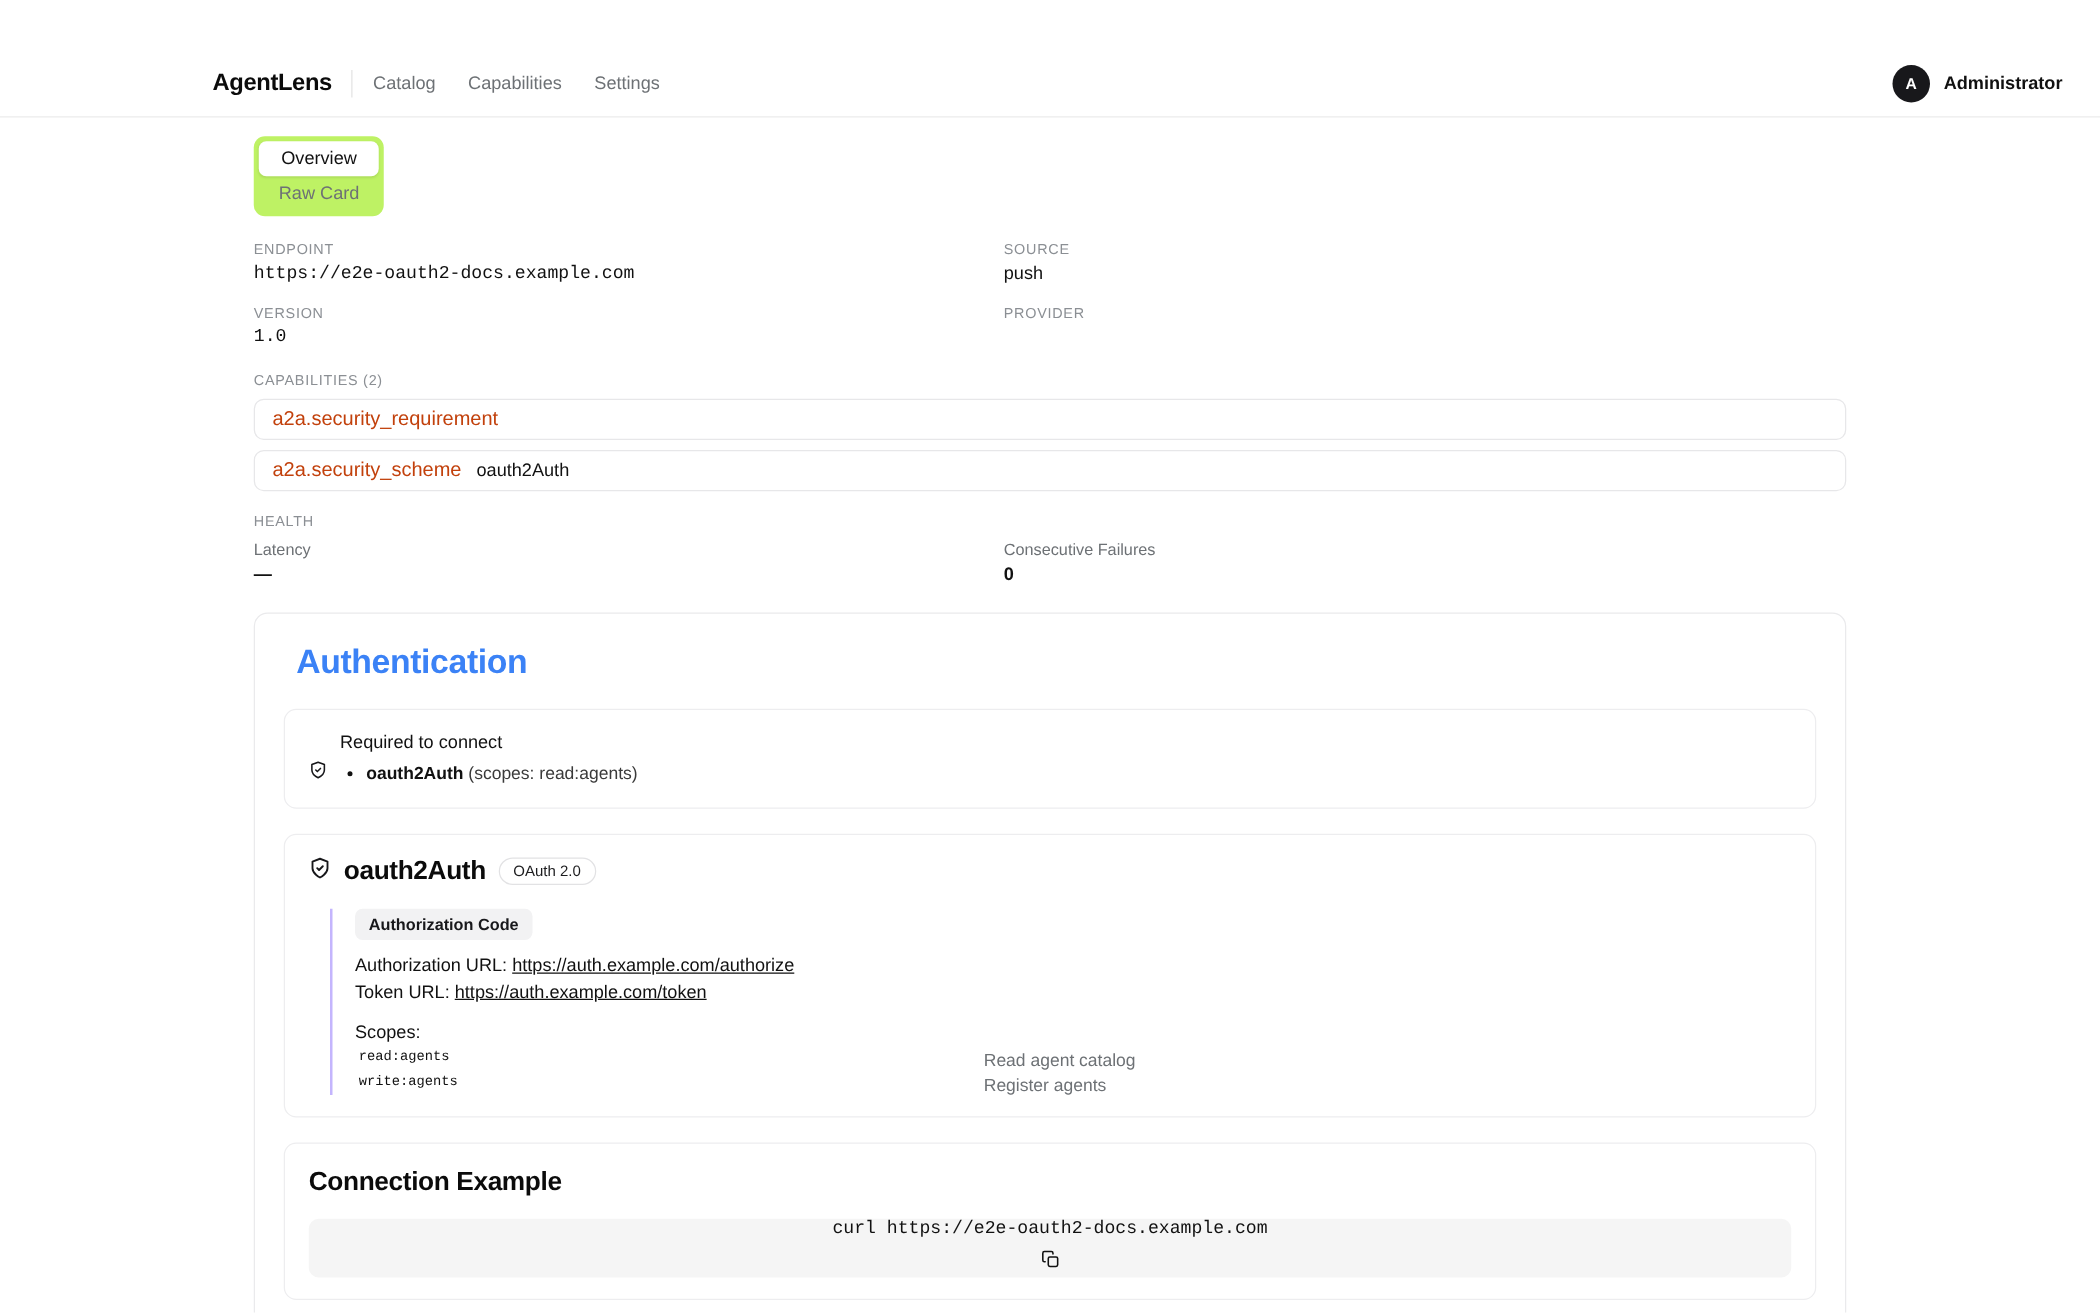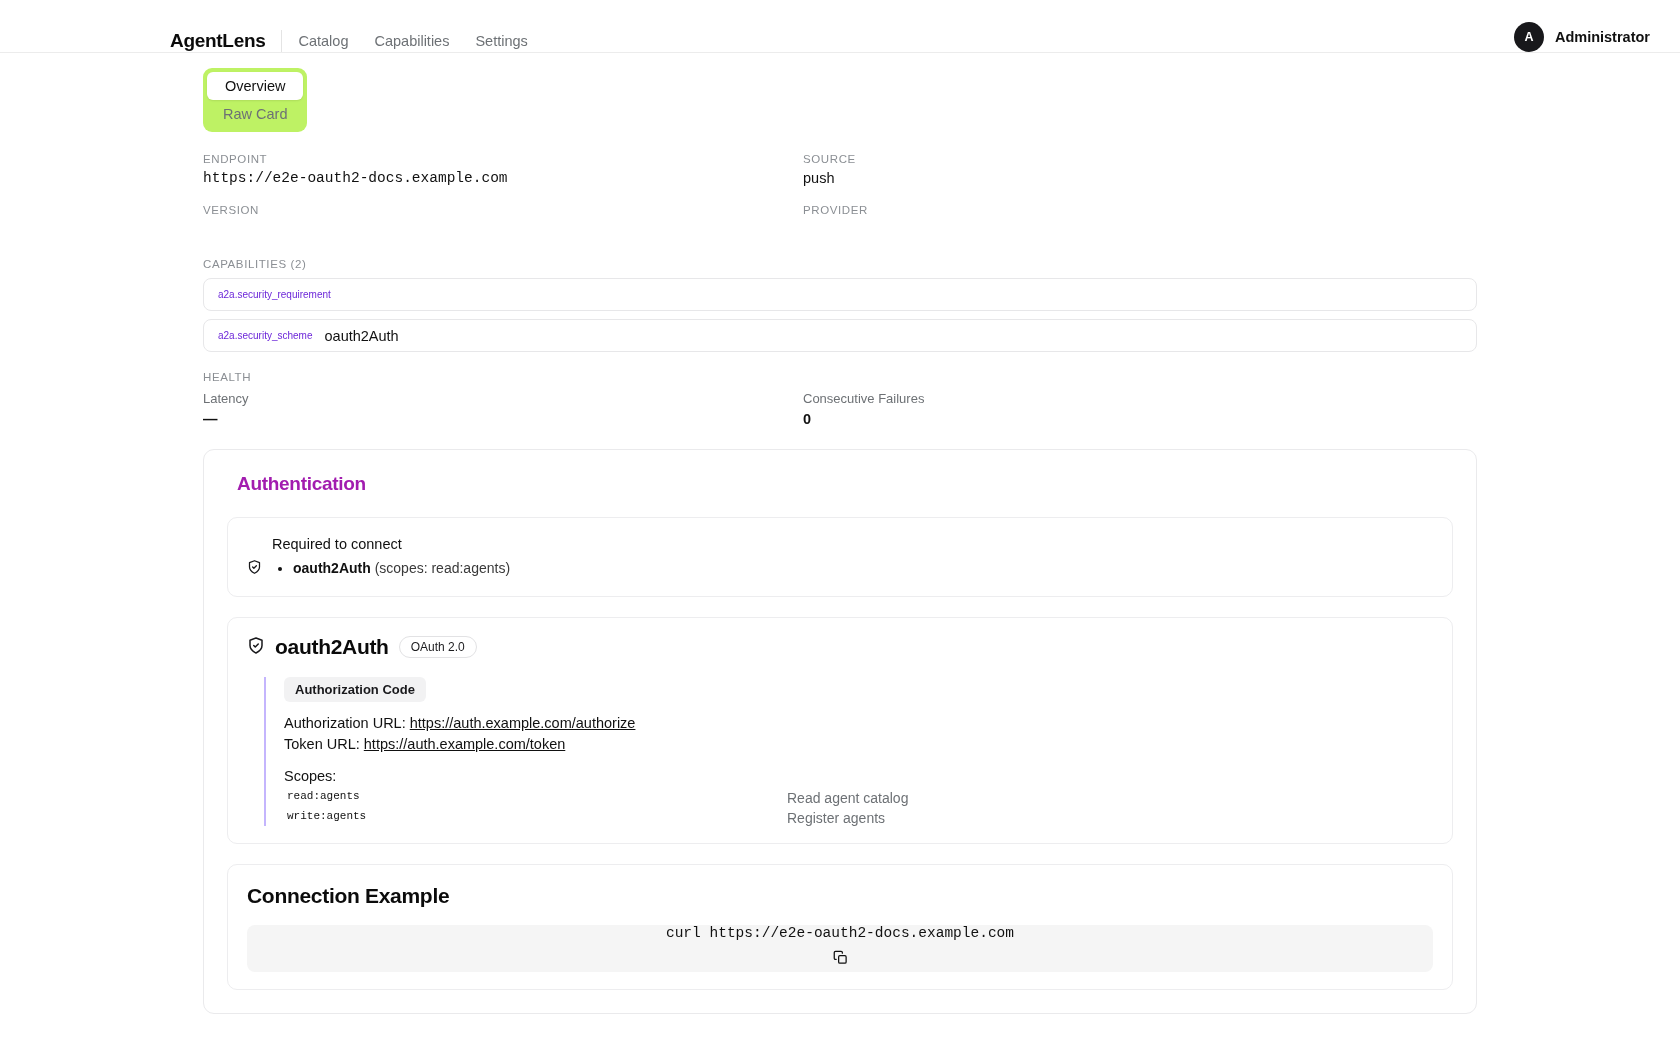--- a/index.html
+++ b/index.html
@@ -10,23 +10,24 @@
     font-family: "Liberation Sans", sans-serif;
     color: #111111;
     overflow: hidden;
   }
 
   
   .navbar {
     height: 53px;
     border-bottom: 1px solid #ececec;
     display: flex;
-    align-items: flex-end;
+    align-items: center;
     padding: 0 30px 0 0;
     background: #fff;
+    margin-top: 41px;
   }
   .nav-left { display: flex; align-items: center; margin-left: 170px; }
   .brand {
     font-size: 19px; font-weight: bold; color: #0b0b0b;
     letter-spacing: -0.3px;
   }
   .nav-sep { width: 1px; height: 22px; background: #e4e4e4; margin: 0 16px; }
   .nav-links { display: flex; align-items: center; gap: 26px; }
   .nav-link { font-size: 14.5px; color: #6d7175; text-decoration: none; }
   .nav-right { margin-left: auto; display: flex; align-items: center; gap: 11px; }
@@ -105,21 +106,21 @@
     border: 1px solid #e7e7e9;
     border-radius: 8px;
     height: 33px;
     display: flex;
     align-items: center;
     padding: 0 14px;
     margin-bottom: 8px;
     background: #fff;
     gap: 12px;
   }
-  .cap-key { font-size: 10px; color: #6d28d9; }
+  .cap-key { font-size: 16px; color: #c2410c; }
   .cap-val { font-size: 14.5px; color: #111; }
 
   
   .health-head {
     font-size: 11.5px; letter-spacing: .6px;
     color: #8b8f94; text-transform: uppercase;
     margin-top: 19px; margin-bottom: 8px;
   }
   .health-grid {
     display: grid;
@@ -130,23 +131,23 @@
 
   
   .card {
     margin-top: 22px;
     border: 1px solid #eaeaec;
     border-radius: 11px;
     background: #fff;
     padding: 23px;
   }
   .card-title {
-    font-size: 19px;
+    font-size: 27px;
     font-weight: bold;
-    color: #a21caf;
+    color: #3b82f6;
     letter-spacing: -0.3px;
     margin: 0 0 22px 10px;
   }
   .subcard {
     border: 1px solid #ededef;
     border-radius: 10px;
     background: #fff;
     padding: 17px 19px;
     margin-bottom: 20px;
   }
@@ -266,20 +267,21 @@
       <div>
         <div class="meta-label">ENDPOINT</div>
         <div class="meta-value-mono">https://e2e-oauth2-docs.example.com</div>
       </div>
       <div>
         <div class="meta-label">SOURCE</div>
         <div class="meta-value">push</div>
       </div>
       <div>
         <div class="meta-label">VERSION</div>
+        <div class="meta-value-mono">1.0</div>
       </div>
       <div>
         <div class="meta-label">PROVIDER</div>
         <div class="meta-value"></div>
       </div>
     </div>
 
     
     <div class="cap-head">CAPABILITIES (2)</div>
     <div class="cap-row">

